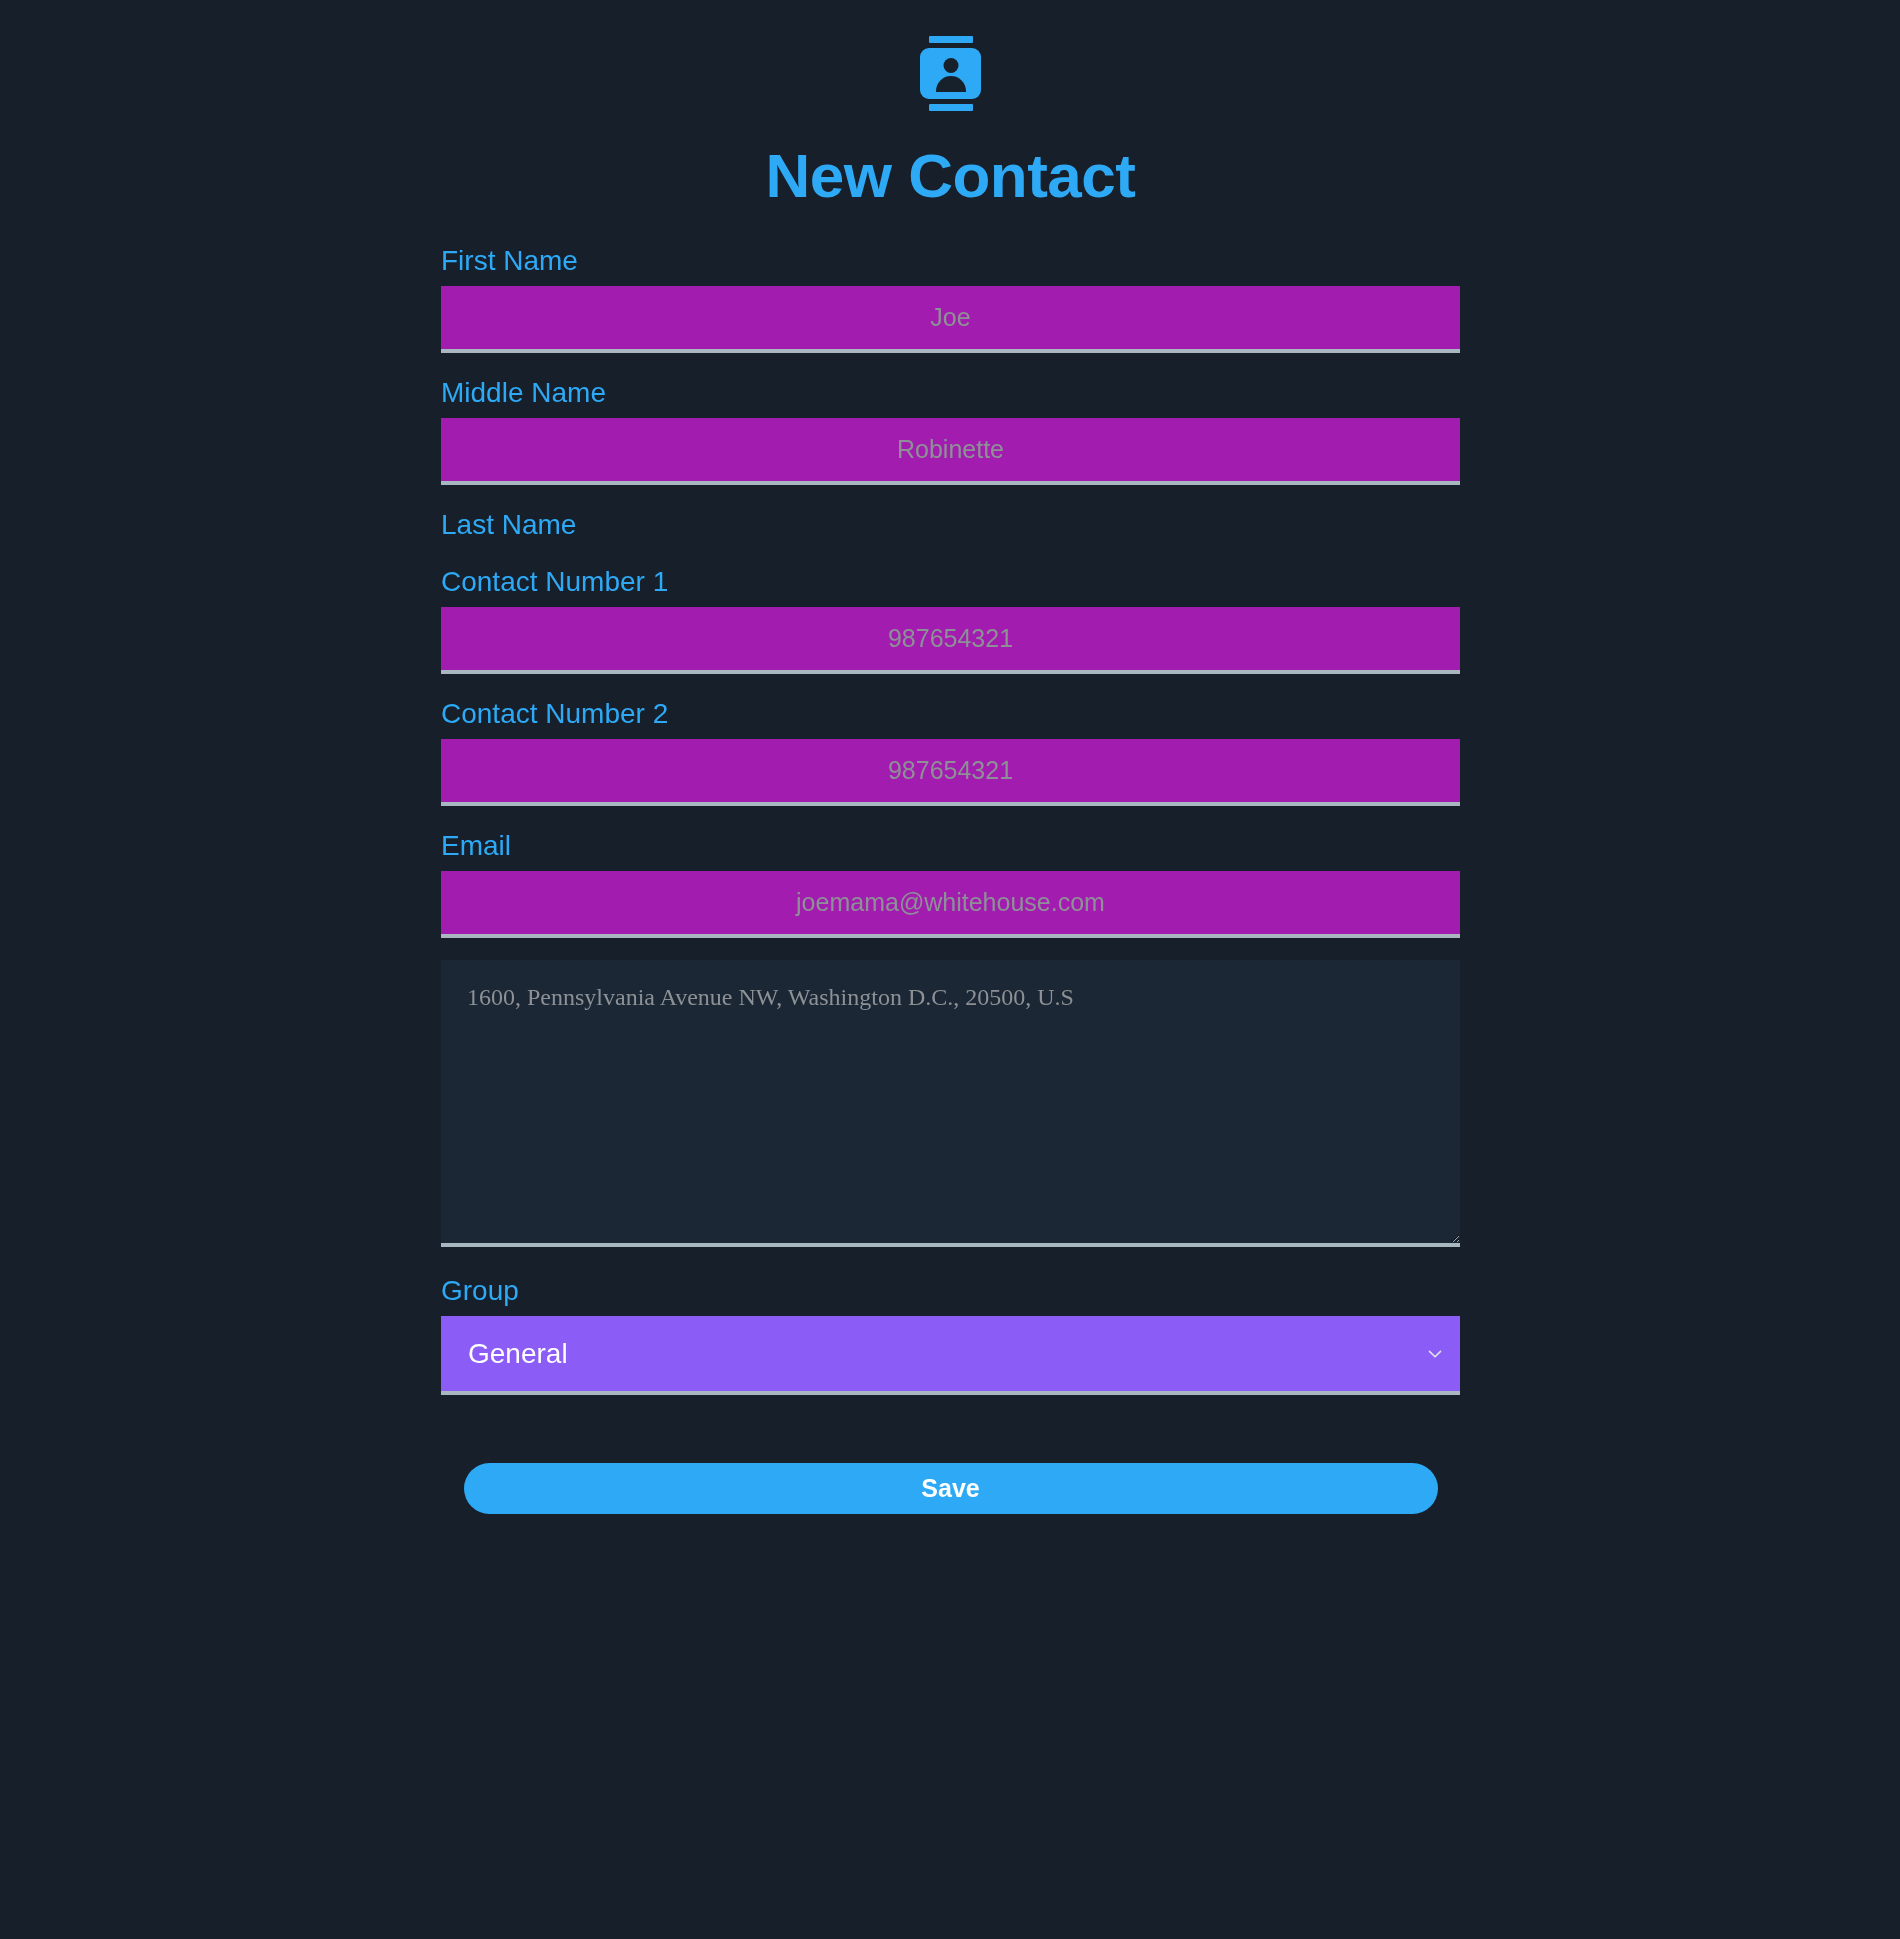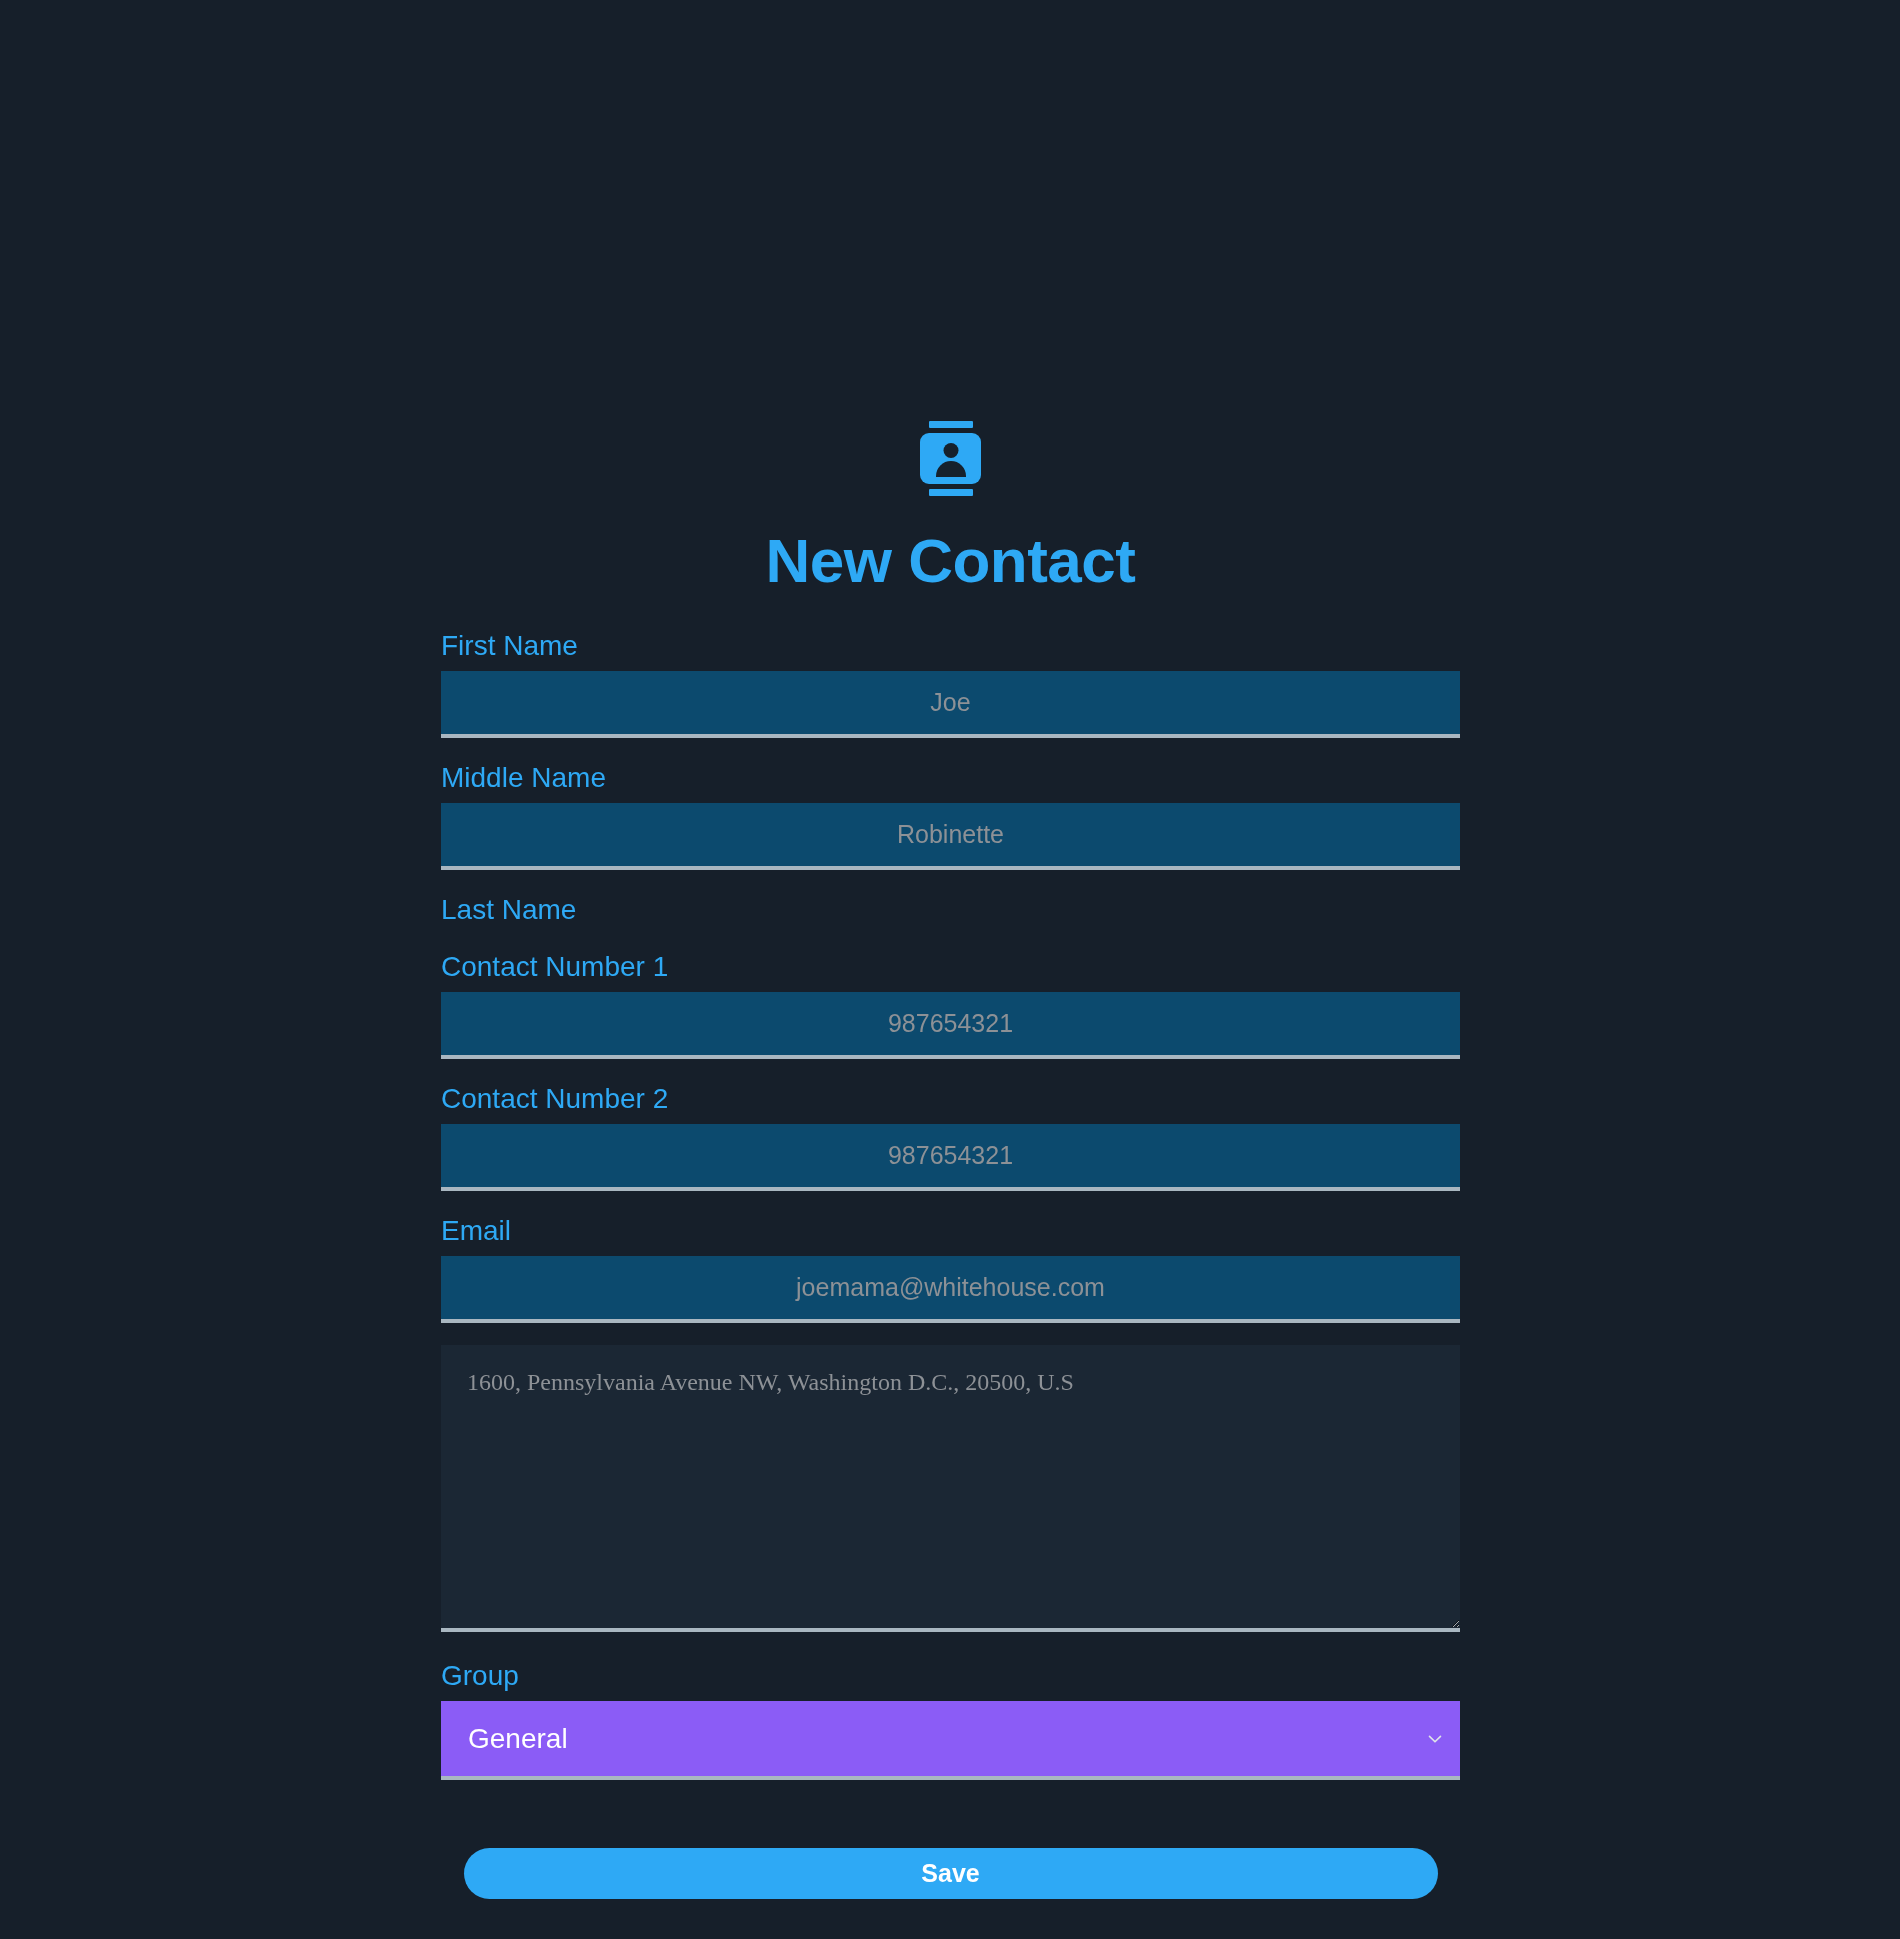--- a/index.html
+++ b/index.html
@@ -17,21 +17,20 @@
   }
 
   .page {
     width: 1901px;
     min-height: 1939px;
     background: #161f2a;
     display: flex;
     flex-direction: column;
     align-items: center;
     padding-top: 34px;
-    justify-content: flex-end;
   }
 
   
   .app-icon {
     width: 61px;
     height: 79px;
     position: relative;
     margin-bottom: 10px;
   }
   .app-icon .bar {
@@ -100,21 +99,21 @@
     font-size: 28px;
     font-weight: 500;
     margin-bottom: 8px;
     line-height: 1.25;
   }
 
   .text-input {
     display: block;
     width: 100%;
     height: 67px;
-    background: #0c4a6e;
+    background: #a21caf;
     border: none;
     border-bottom: 4px solid #a9b7c1;
     color: #c9ccce;
     font-family: "Liberation Sans", sans-serif;
     font-size: 25px;
     text-align: center;
     padding: 0 14px;
     outline: none;
   }
   .text-input::placeholder {

